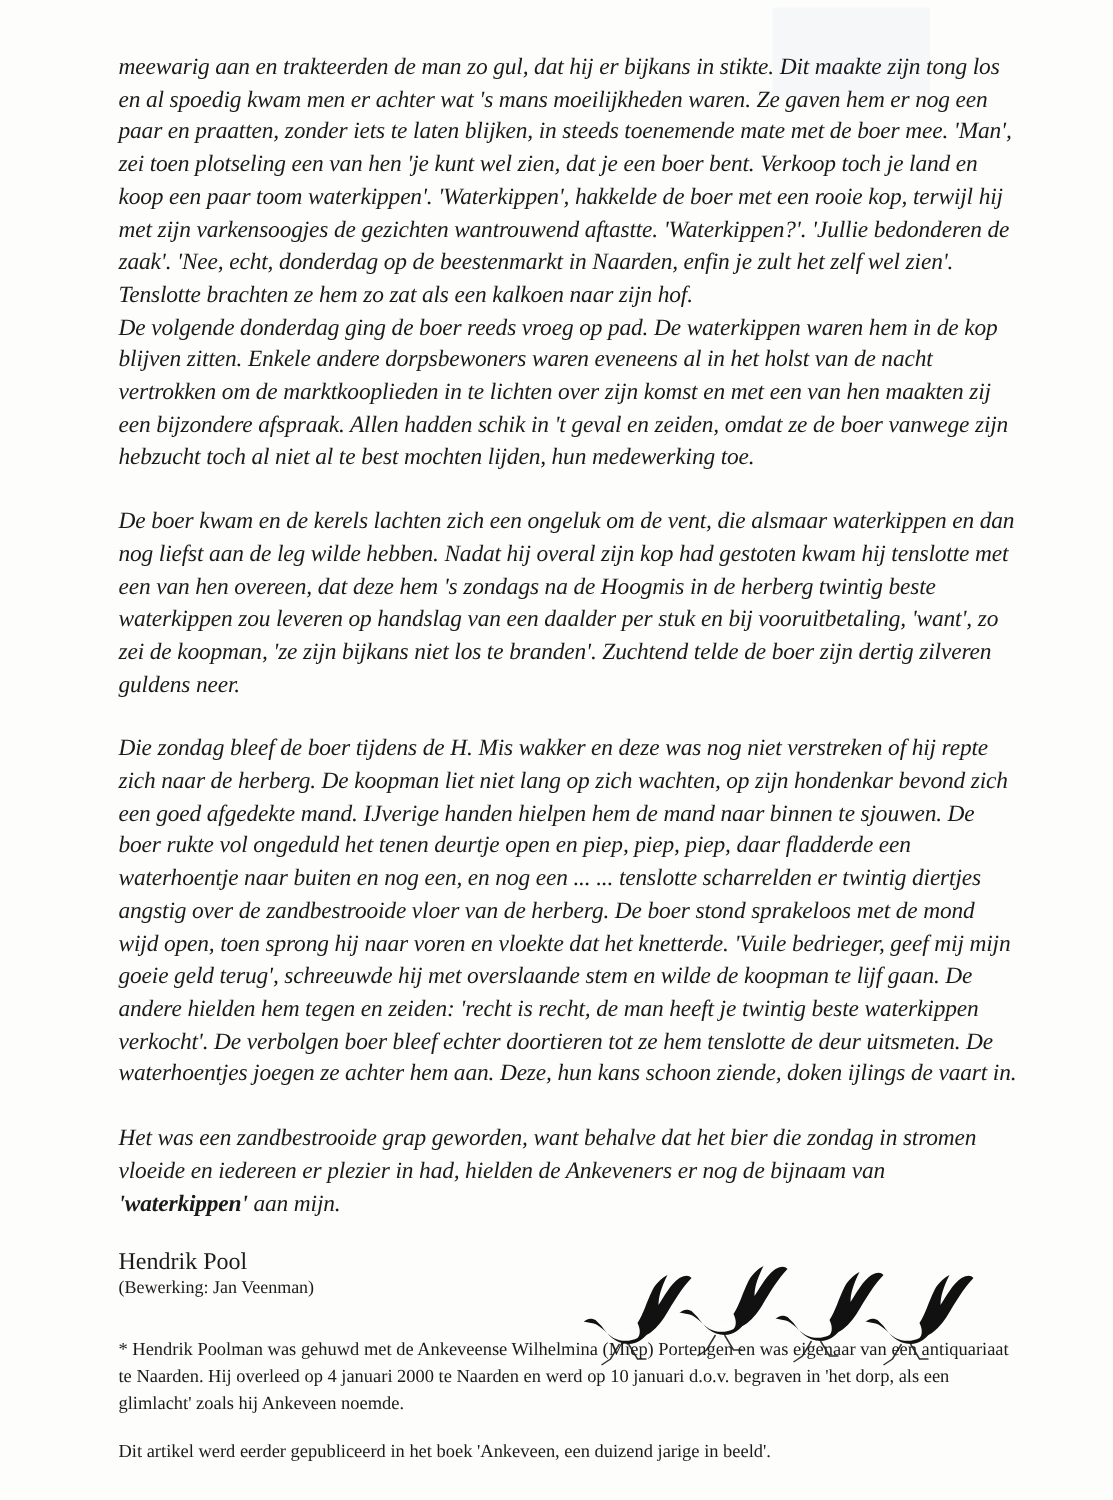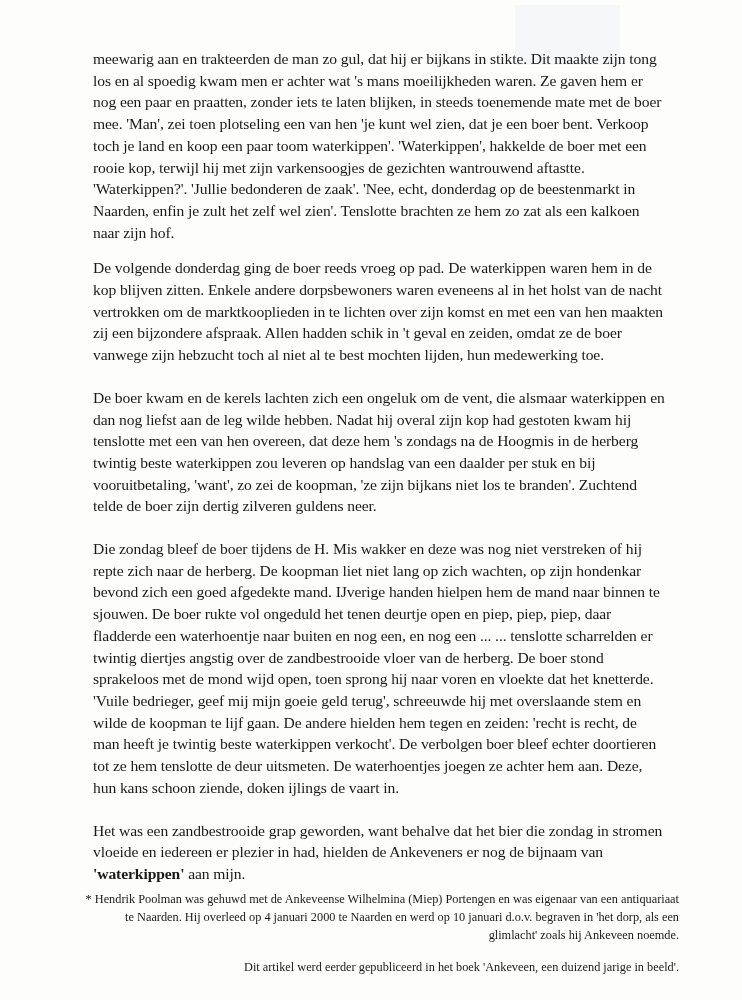--- a/index.html
+++ b/index.html
@@ -11,21 +11,22 @@
     color: #1a1a1a;
   }
   .bleed {
     position: absolute; left: 515px; top: 5px; width: 105px; height: 60px;
     background: #f1f3f6; opacity: 0.7;
   }
   .page {
     position: absolute; left: 79px; top: 34px; width: 600px;
   }
   .story p {
-    margin: 14px;
+    margin: 0;
+    font-style: italic;
     font-size: 15.6px;
     line-height: 21.7px;
     letter-spacing: -0.1px;
   }
   .story p + p { margin-top: 21px; }
   .story .cont { margin-top: 0 !important; }
   .story b { font-weight: bold; }
   .author {
     margin-top: 19px;
     font-size: 16px;
@@ -36,35 +37,61 @@
     line-height: 15px;
   }
   .sig-area { position: relative; height: 90px; }
   .birds {
     position: absolute; left: 310px; top: 6px; width: 260px; height: 80px;
   }
   .footnote {
     position: absolute; left: 79px; top: 890px; width: 600px;
     font-size: 12.3px; line-height: 18px;
   }
-  .footnote p { margin: 0; text-align: right; }
+  .footnote p { margin: 0; }
   .footnote p + p { margin-top: 14px; }
 </style>
 </head>
 <body>
 
 <div class="bleed"></div>
 
 <div class="page">
   <div class="story">
     <p>meewarig aan en trakteerden de man zo gul, dat hij er bijkans in stikte. Dit maakte zijn tong los en al spoedig kwam men er achter wat 's mans moeilijkheden waren. Ze gaven hem er nog een paar en praatten, zonder iets te laten blijken, in steeds toenemende mate met de boer mee. 'Man', zei toen plotseling een van hen 'je kunt wel zien, dat je een boer bent. Verkoop toch je land en koop een paar toom waterkippen'. 'Waterkippen', hakkelde de boer met een rooie kop, terwijl hij met zijn varkensoogjes de gezichten wantrouwend aftastte. 'Waterkippen?'. 'Jullie bedonderen de zaak'. 'Nee, echt, donderdag op de beestenmarkt in Naarden, enfin je zult het zelf wel zien'. Tenslotte brachten ze hem zo zat als een kalkoen naar zijn hof.</p>
     <p class="cont">De volgende donderdag ging de boer reeds vroeg op pad. De waterkippen waren hem in de kop blijven zitten. Enkele andere dorpsbewoners waren eveneens al in het holst van de nacht vertrokken om de marktkooplieden in te lichten over zijn komst en met een van hen maakten zij een bijzondere afspraak. Allen hadden schik in 't geval en zeiden, omdat ze de boer vanwege zijn hebzucht toch al niet al te best mochten lijden, hun medewerking toe.</p>
     <p>De boer kwam en de kerels lachten zich een ongeluk om de vent, die alsmaar waterkippen en dan nog liefst aan de leg wilde hebben. Nadat hij overal zijn kop had gestoten kwam hij tenslotte met een van hen overeen, dat deze hem 's zondags na de Hoogmis in de herberg twintig beste waterkippen zou leveren op handslag van een daalder per stuk en bij vooruitbetaling, 'want', zo zei de koopman, 'ze zijn bijkans niet los te branden'. Zuchtend telde de boer zijn dertig zilveren guldens neer.</p>
     <p>Die zondag bleef de boer tijdens de H. Mis wakker en deze was nog niet verstreken of hij repte zich naar de herberg. De koopman liet niet lang op zich wachten, op zijn hondenkar bevond zich een goed afgedekte mand. IJverige handen hielpen hem de mand naar binnen te sjouwen. De boer rukte vol ongeduld het tenen deurtje open en piep, piep, piep, daar fladderde een waterhoentje naar buiten en nog een, en nog een ... ... tenslotte scharrelden er twintig diertjes angstig over de zandbestrooide vloer van de herberg. De boer stond sprakeloos met de mond wijd open, toen sprong hij naar voren en vloekte dat het knetterde. 'Vuile bedrieger, geef mij mijn goeie geld terug', schreeuwde hij met overslaande stem en wilde de koopman te lijf gaan. De andere hielden hem tegen en zeiden: 'recht is recht, de man heeft je twintig beste waterkippen verkocht'. De verbolgen boer bleef echter doortieren tot ze hem tenslotte de deur uitsmeten. De waterhoentjes joegen ze achter hem aan. Deze, hun kans schoon ziende, doken ijlings de vaart in.</p>
     <p><span>Het was een zandbestrooide grap geworden, want behalve dat het bier die zondag in stromen vloeide en iedereen er plezier in had, hielden de Ankeveners er nog de bijnaam van </span><b>'waterkippen'</b><span> aan mijn.</span></p>
   </div>
 
+  <div class="sig-area">
+    <div class="author">Hendrik Pool</div>
+    <div class="editor">(Bewerking: Jan Veenman)</div>
+
+    <svg class="birds" viewBox="0 0 260 80">
+      <defs>
+        <g id="bird">
+          <path d="M8 40 C4 38 2 40 0 41 L5 42 C10 42 14 48 20 52 C26 55 32 54 36 52 C38 50 38 46 36 42 C40 36 42 28 46 20 C48 16 52 12 56 10 C52 18 50 24 50 30 C54 24 58 16 64 12 C68 10 70 10 72 12 C66 18 60 28 54 38 C50 44 46 48 42 50 C40 52 36 56 30 56 C22 56 16 50 12 44 Z" fill="#111"></path>
+          <path d="M24 52 L32 50" stroke="#fff" stroke-width="1.4"></path>
+          <path d="M24 56 L18 66 L12 70 M30 56 L36 66 L42 66" stroke="#333" stroke-width="1" fill="none"></path>
+        </g>
+      </defs>
+      <g>
+          <use href="#bird" x="0" y="2"></use>
+        </g>
+      <g>
+          <use href="#bird" x="64" y="-4"></use>
+        </g>
+      <g>
+          <use href="#bird" x="128" y="0"></use>
+        </g>
+      <g>
+          <use href="#bird" x="188" y="2"></use>
+        </g>
+    </svg>
+  </div>
 </div>
 
 <div class="footnote">
   <p>* Hendrik Poolman was gehuwd met de Ankeveense Wilhelmina (Miep) Portengen en was eigenaar van een antiquariaat te Naarden. Hij overleed op 4 januari 2000 te Naarden en werd op 10 januari d.o.v. begraven in 'het dorp, als een glimlacht' zoals hij Ankeveen noemde.</p>
   <p>Dit artikel werd eerder gepubliceerd in het boek 'Ankeveen, een duizend jarige in beeld'.</p>
 </div>
 
 </body></html>

